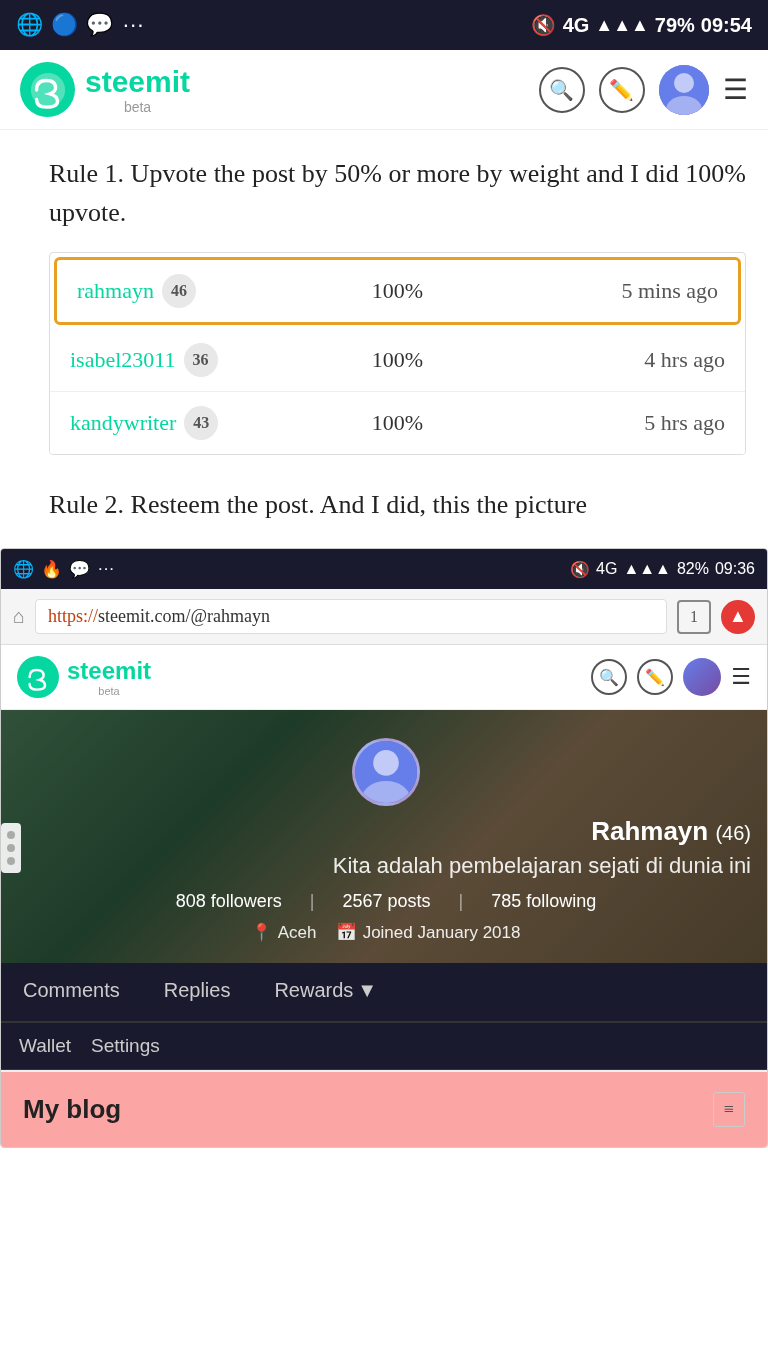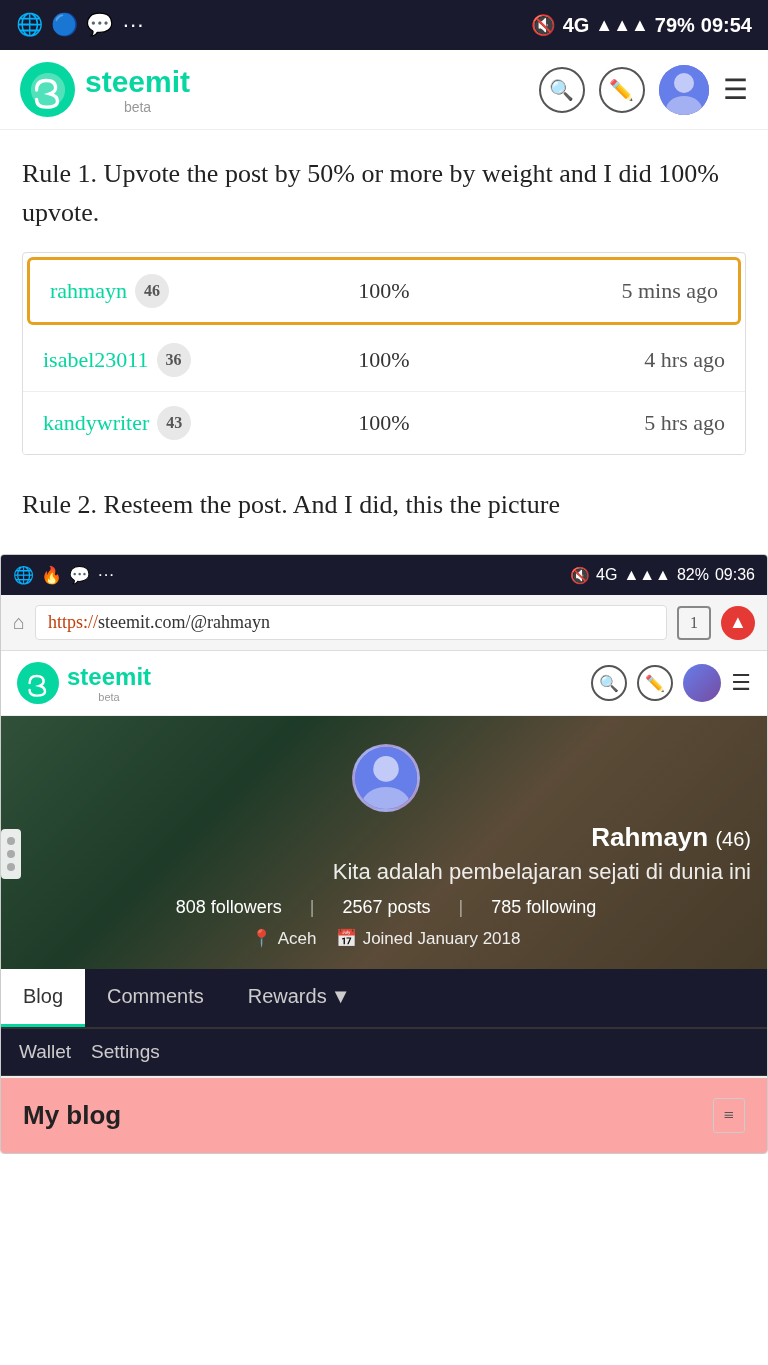--- a/index.html
+++ b/index.html
@@ -63,21 +63,22 @@
       border-radius: 50%;
       background: linear-gradient(135deg, #667eea, #764ba2);
       overflow: hidden;
       display: flex; align-items: center; justify-content: center;
     }
     .nav-avatar svg { width: 50px; height: 50px; }
     .hamburger { font-size: 28px; color: #333; cursor: pointer; }
 
     
     .article-content {
-      padding: 24px 22px 10px 22px;
+      padding: 24px 22px 4px 22px;
+      margin-left: 27px;
     }
     .rule-text {
       font-size: 26px;
       line-height: 1.5;
       color: #222;
       margin-bottom: 20px;
       font-family: 'Georgia', serif;
     }
 
     
@@ -497,25 +498,25 @@
         <span>Aceh</span>
       </div>
       <div class="profile-meta-item">
         <span>📅</span>
         <span>Joined January 2018</span>
       </div>
     </div>
   </div>
 
   <div class="profile-tabs">
-    <div class="profile-tab active">
-      <span>Blog</span>
-    </div>
     <div class="profile-tab">
       <span>Comments</span>
+    </div>
+    <div class="profile-tab">
+      <span>Replies</span>
     </div>
     <div class="profile-tab profile-tab-rewards">
       <span>Rewards</span>
       <span>▼</span>
     </div>
   </div>
 
   <div class="sub-tabs">
     <span class="sub-tab">Wallet</span>
     <span class="sub-tab">Settings</span>

